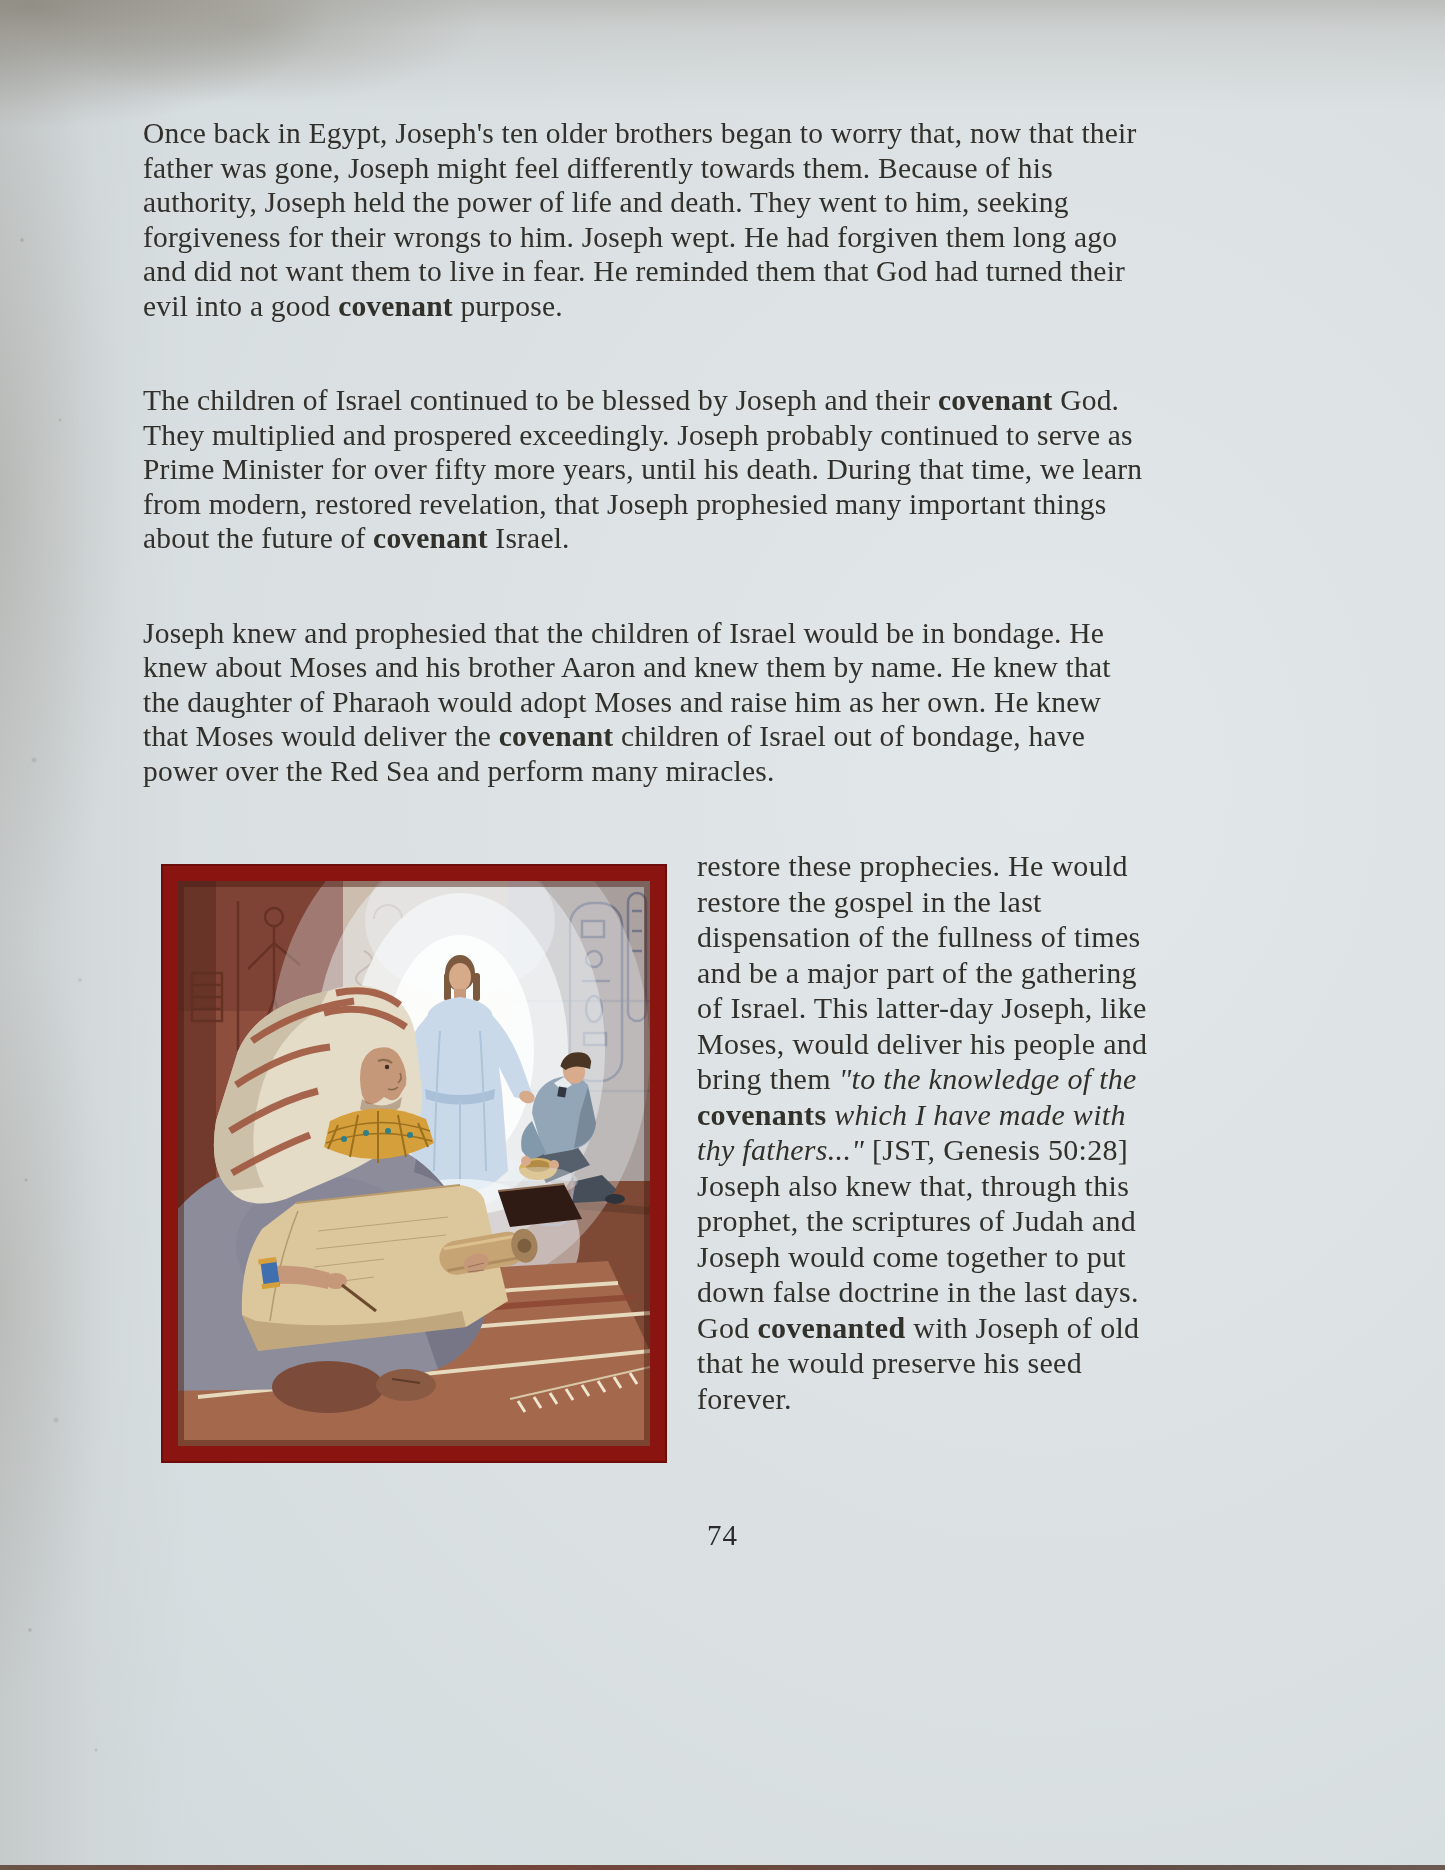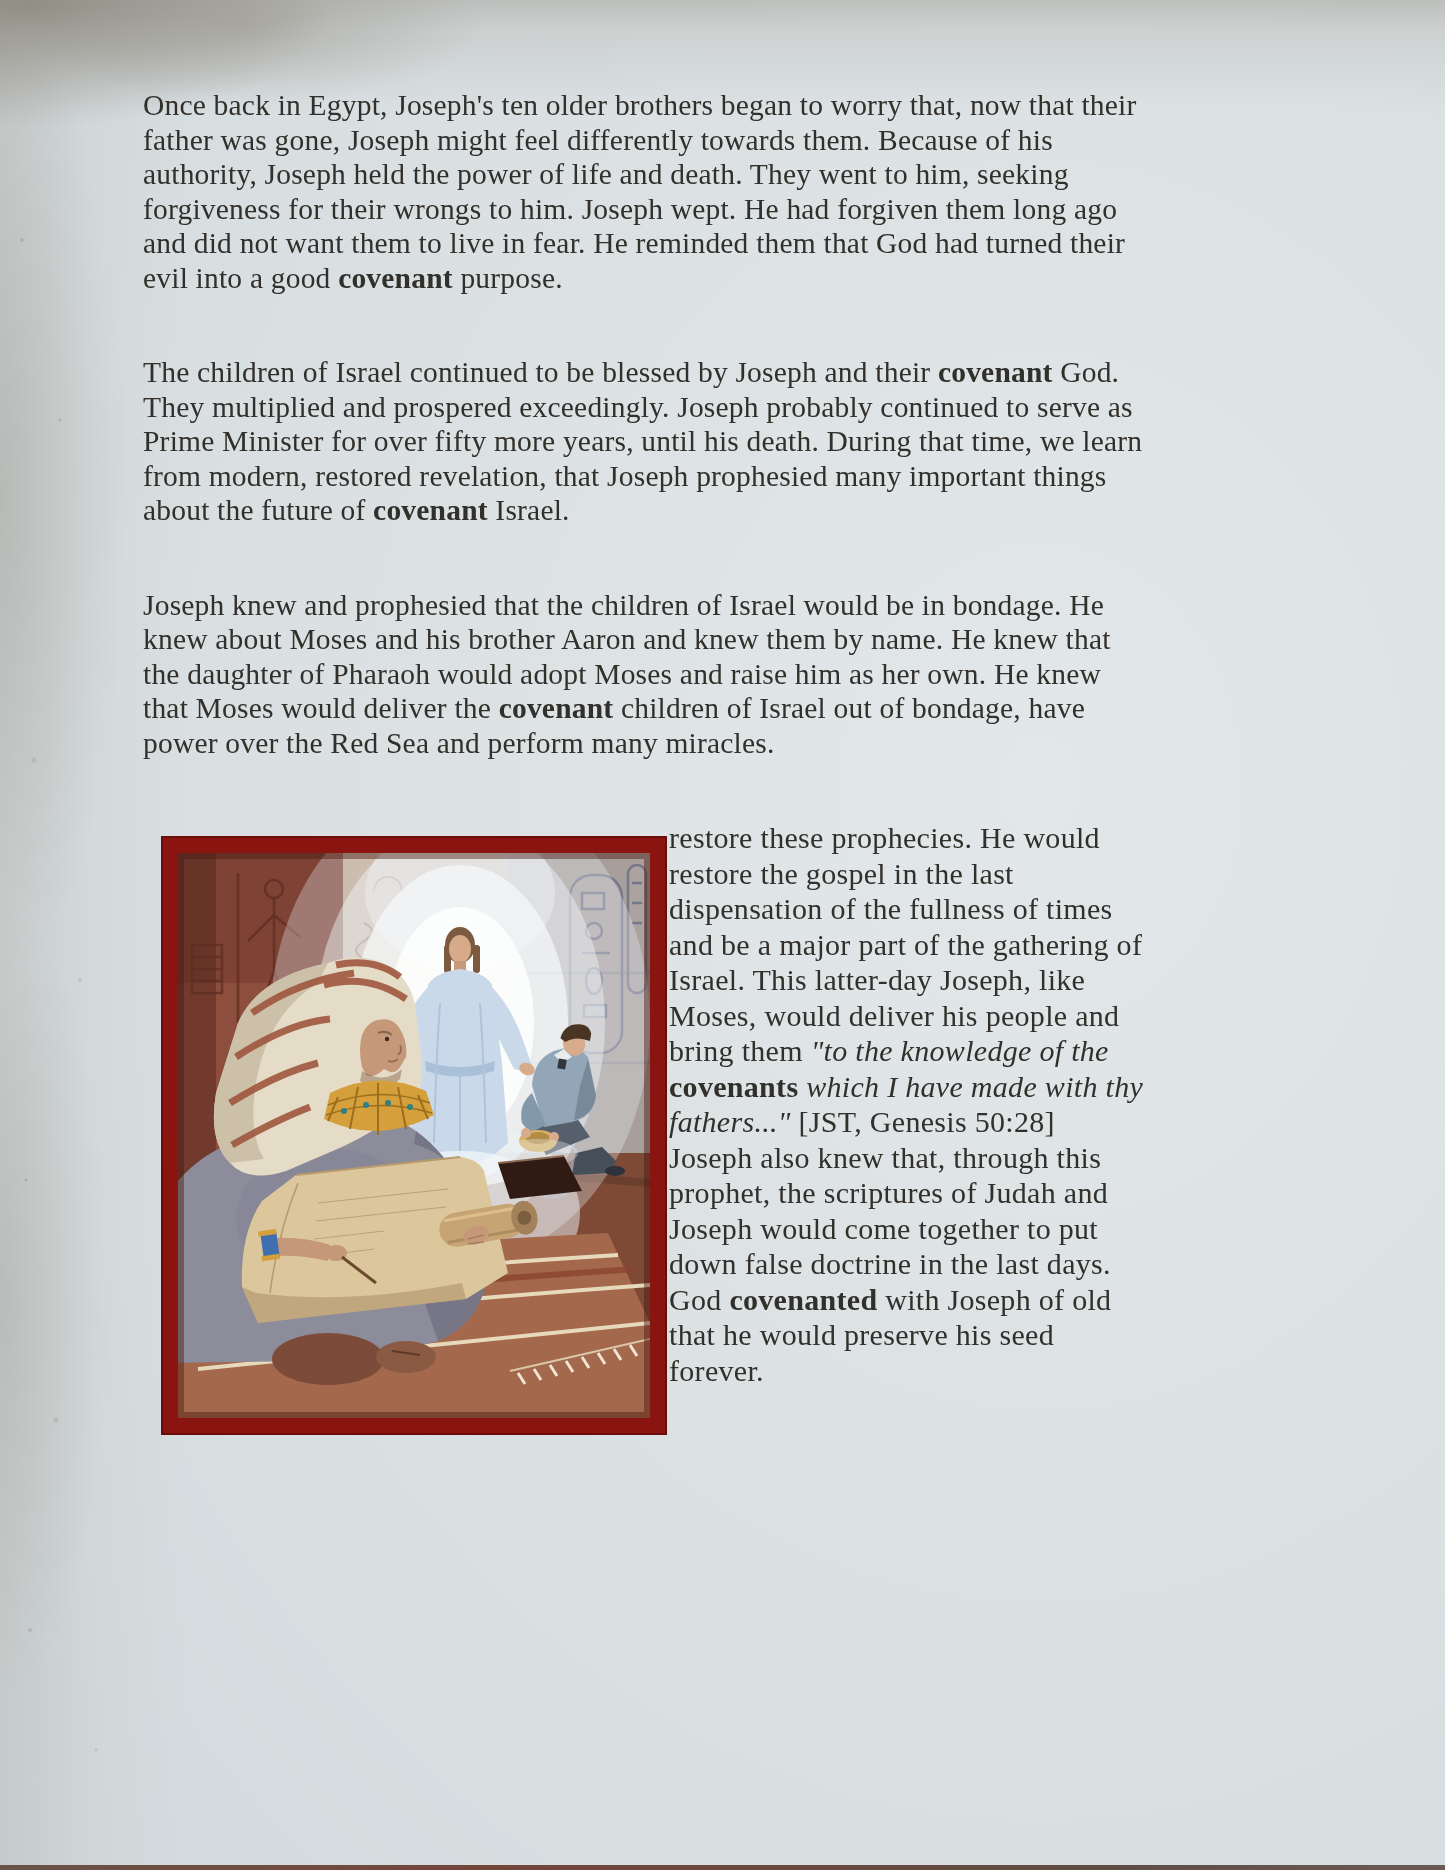--- a/index.html
+++ b/index.html
@@ -22,35 +22,35 @@
       radial-gradient(3px 3px at 60px 420px, rgba(90,85,70,.45), transparent 70%),
       radial-gradient(5px 5px at 34px 760px, rgba(90,85,70,.4), transparent 70%),
       radial-gradient(4px 4px at 80px 980px, rgba(90,85,70,.35), transparent 70%),
       radial-gradient(3px 3px at 26px 1180px, rgba(90,85,70,.5), transparent 70%),
       radial-gradient(5px 5px at 56px 1420px, rgba(90,85,70,.4), transparent 70%),
       radial-gradient(4px 4px at 30px 1630px, rgba(90,85,70,.45), transparent 70%),
       radial-gradient(3px 3px at 96px 1750px, rgba(90,85,70,.4), transparent 70%);
   }
   .bottom-edge{position:absolute;left:0;bottom:0;width:100%;height:5px;
     background:linear-gradient(90deg,#6a5348 0%,#74453a 35%,#5f4d44 75%,#6a5a52 100%);}
-  .content{position:relative;padding:88px 0 0 143px;width:1010px;}
+  .content{position:relative;padding:116px 0 0 143px;width:1010px;}
   p.body{margin:0 0 60px 0;font-size:29.5px;line-height:34.5px;letter-spacing:.2px;width:1000px;}
   p.lead{margin-bottom:0;}
   .b{font-weight:bold;}
   .i{font-style:italic;}
   .media-row{display:flex;align-items:flex-start;width:1010px;}
   figure.illus{margin:18px 0 0 20px;width:502px;flex:0 0 auto;}
   .frame{
     width:472px;height:565px;border:15px solid #8a1410;box-shadow:0 0 0 2px #6d0c0a, inset 0 0 14px rgba(40,5,5,.55);
     background:#9b7a68;
   }
   .frame svg{display:block;}
   figcaption{margin-top:30px;width:502px;text-align:center;font-family:"Liberation Sans", sans-serif;
     font-size:21px;line-height:29px;color:#1f1f1f;}
-  .right-col{margin-left:4px;width:475px;font-size:30px;line-height:35.5px;letter-spacing:.3px;}
+  .right-col{margin-left:32px;width:475px;font-size:30px;line-height:35.5px;letter-spacing:.3px;}
   .page-num{margin-top:58px;width:1445px;margin-left:-143px;text-align:center;
     font-size:29px;color:#2b2b2b;letter-spacing:1px;}
 </style>
 </head>
 <body>
 
 <div class="page">
   <div class="speckles"></div>
 
   <div class="content">
@@ -241,16 +241,17 @@
             <path d="M214,498 l28,4" stroke="#5f3a28" stroke-width="2"></path>
 
             <rect x="3" y="3" width="466" height="559" fill="none" stroke="#46180f" stroke-width="6" opacity=".45"></rect>
           </svg>
         </div>
       </figure>
 
       <div class="right-col"><span>restore these prophecies. He would restore the gospel in the last dispensation of the fullness of times and be a major part of the gathering of Israel. This latter-day Joseph, like Moses, would deliver his people and bring them </span><span class="i">"to the knowledge of the </span><span class="b">covenants</span><span class="i"> which I have made with thy fathers..." </span><span>[JST, Genesis 50:28] Joseph also knew that, through this prophet, the scriptures of Judah and Joseph would come together to put down false doctrine in the last days. God </span><span class="b">covenanted</span><span> with Joseph of old that he would preserve his seed forever.</span></div>
     </div>
 
+    <div class="page-num">74</div>
   </div>
 
   <div class="bottom-edge"></div>
 </div>
 
 </body></html>

